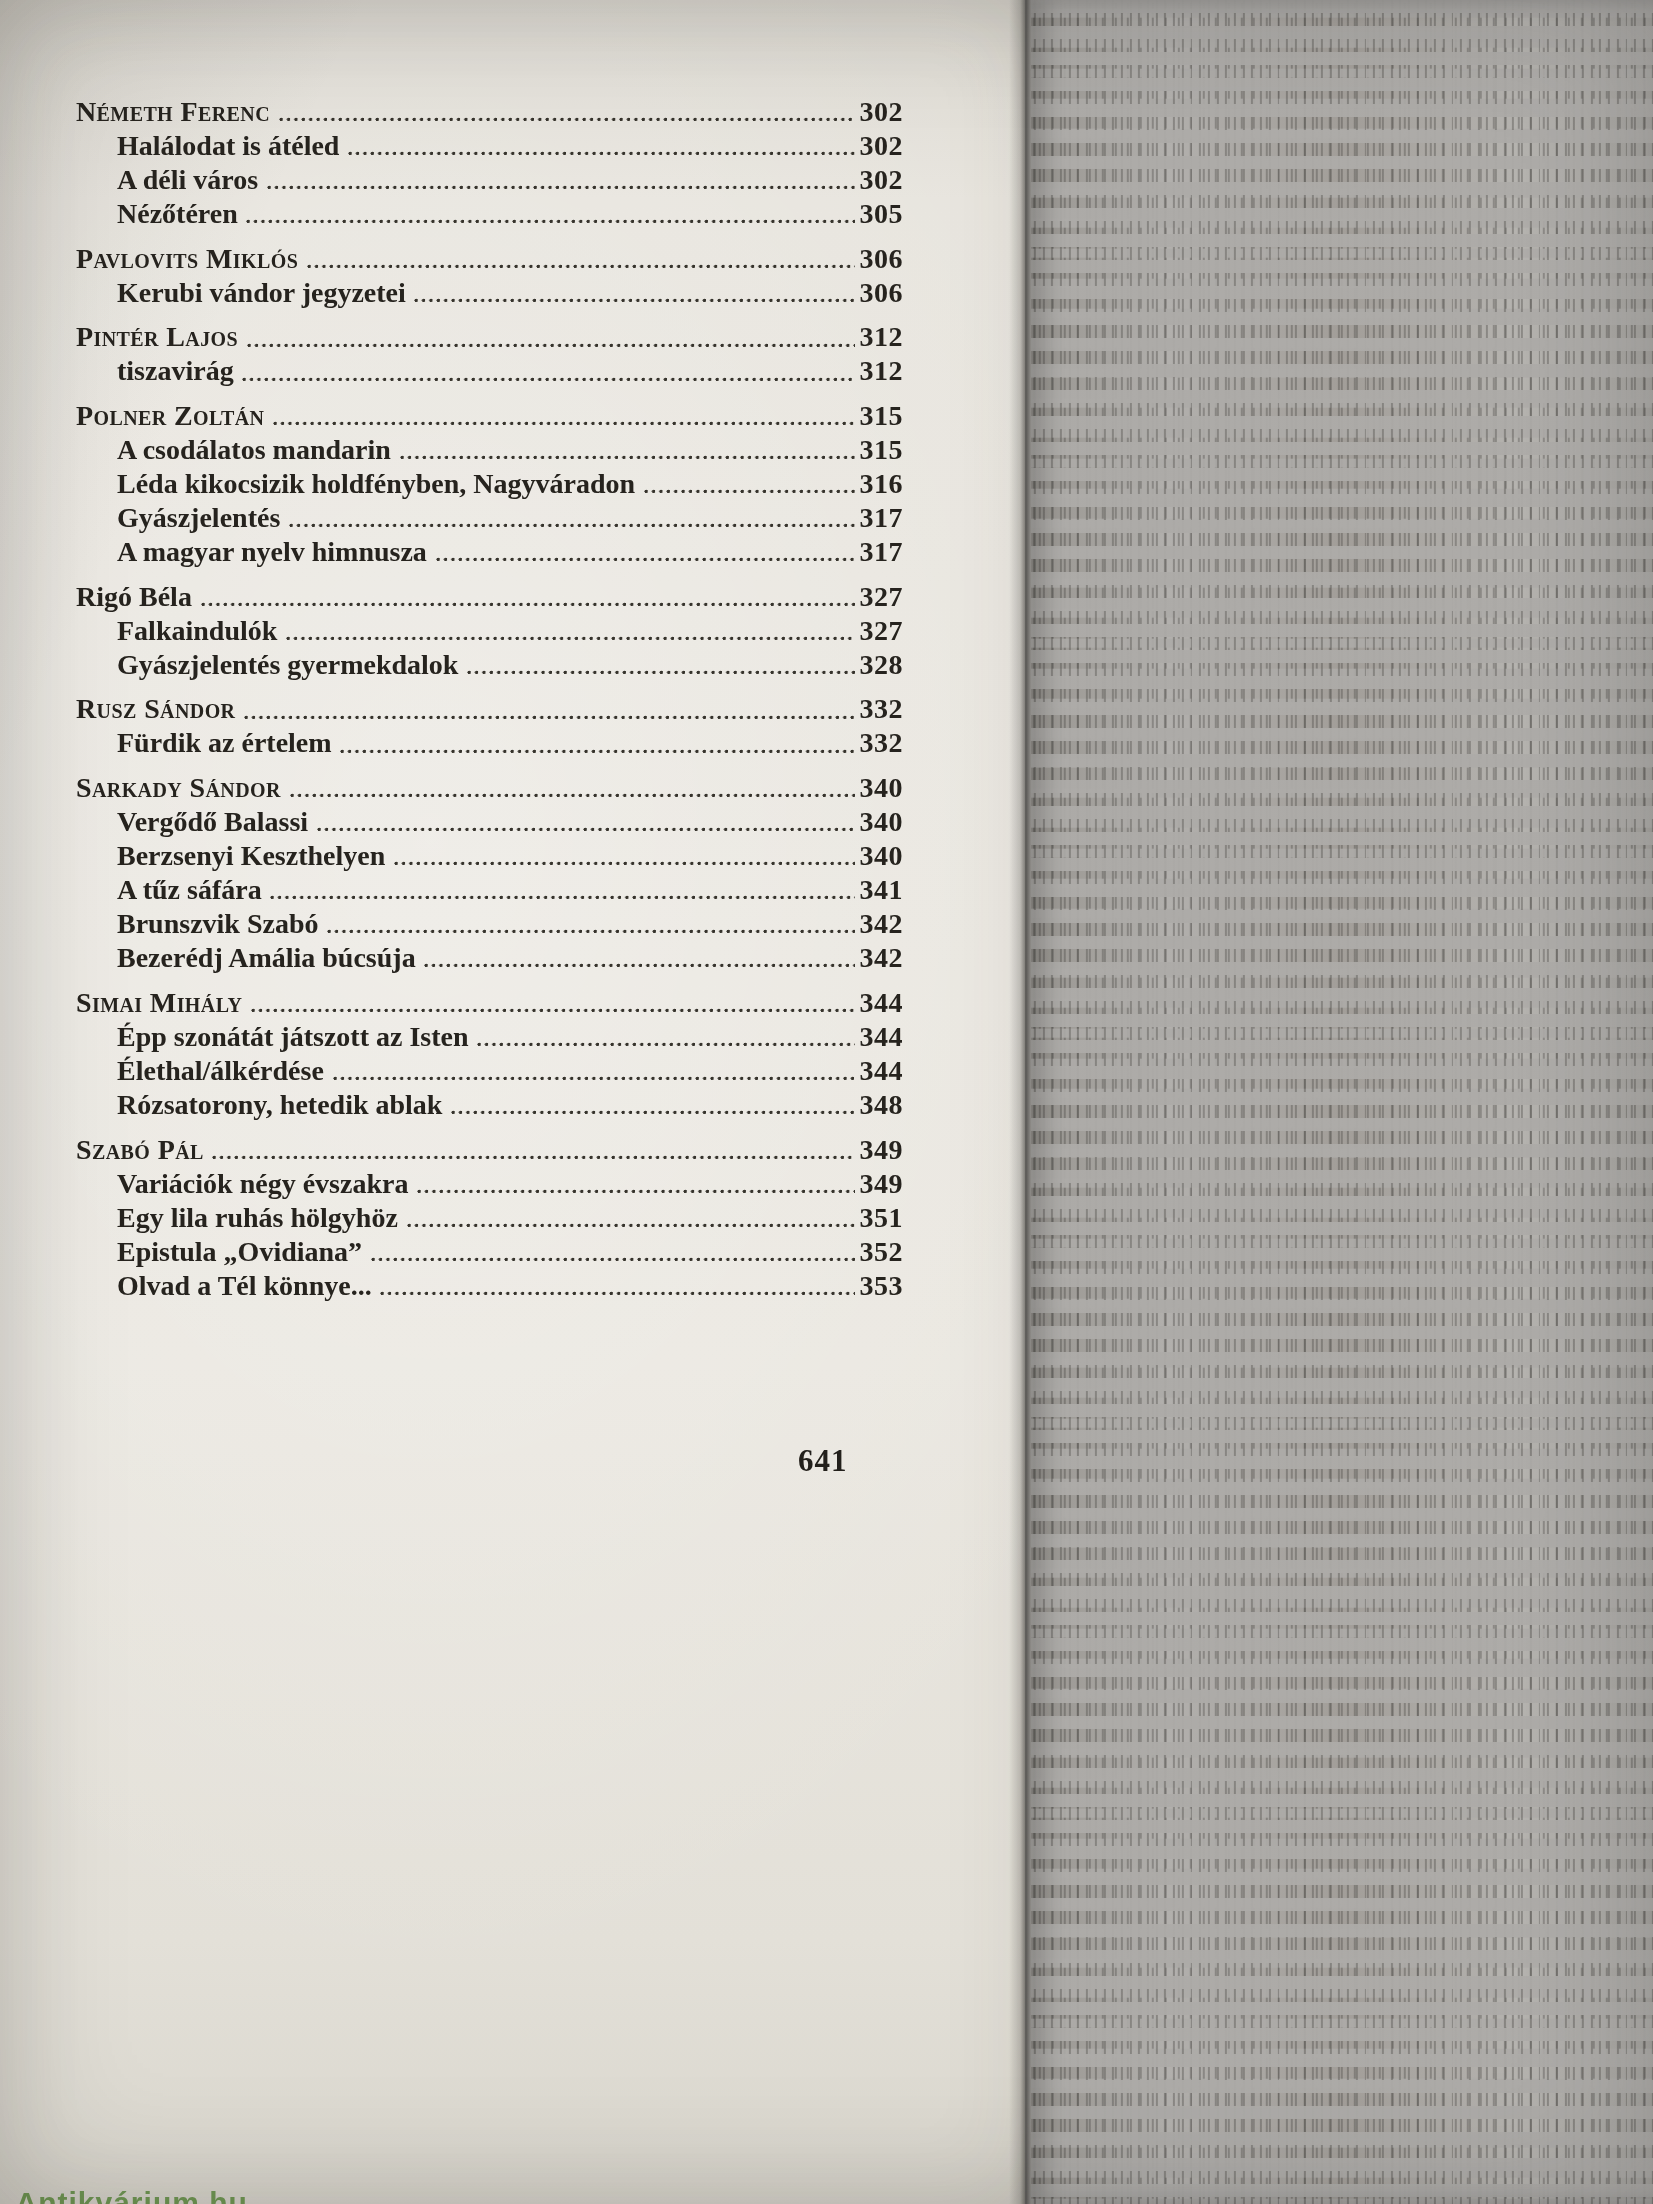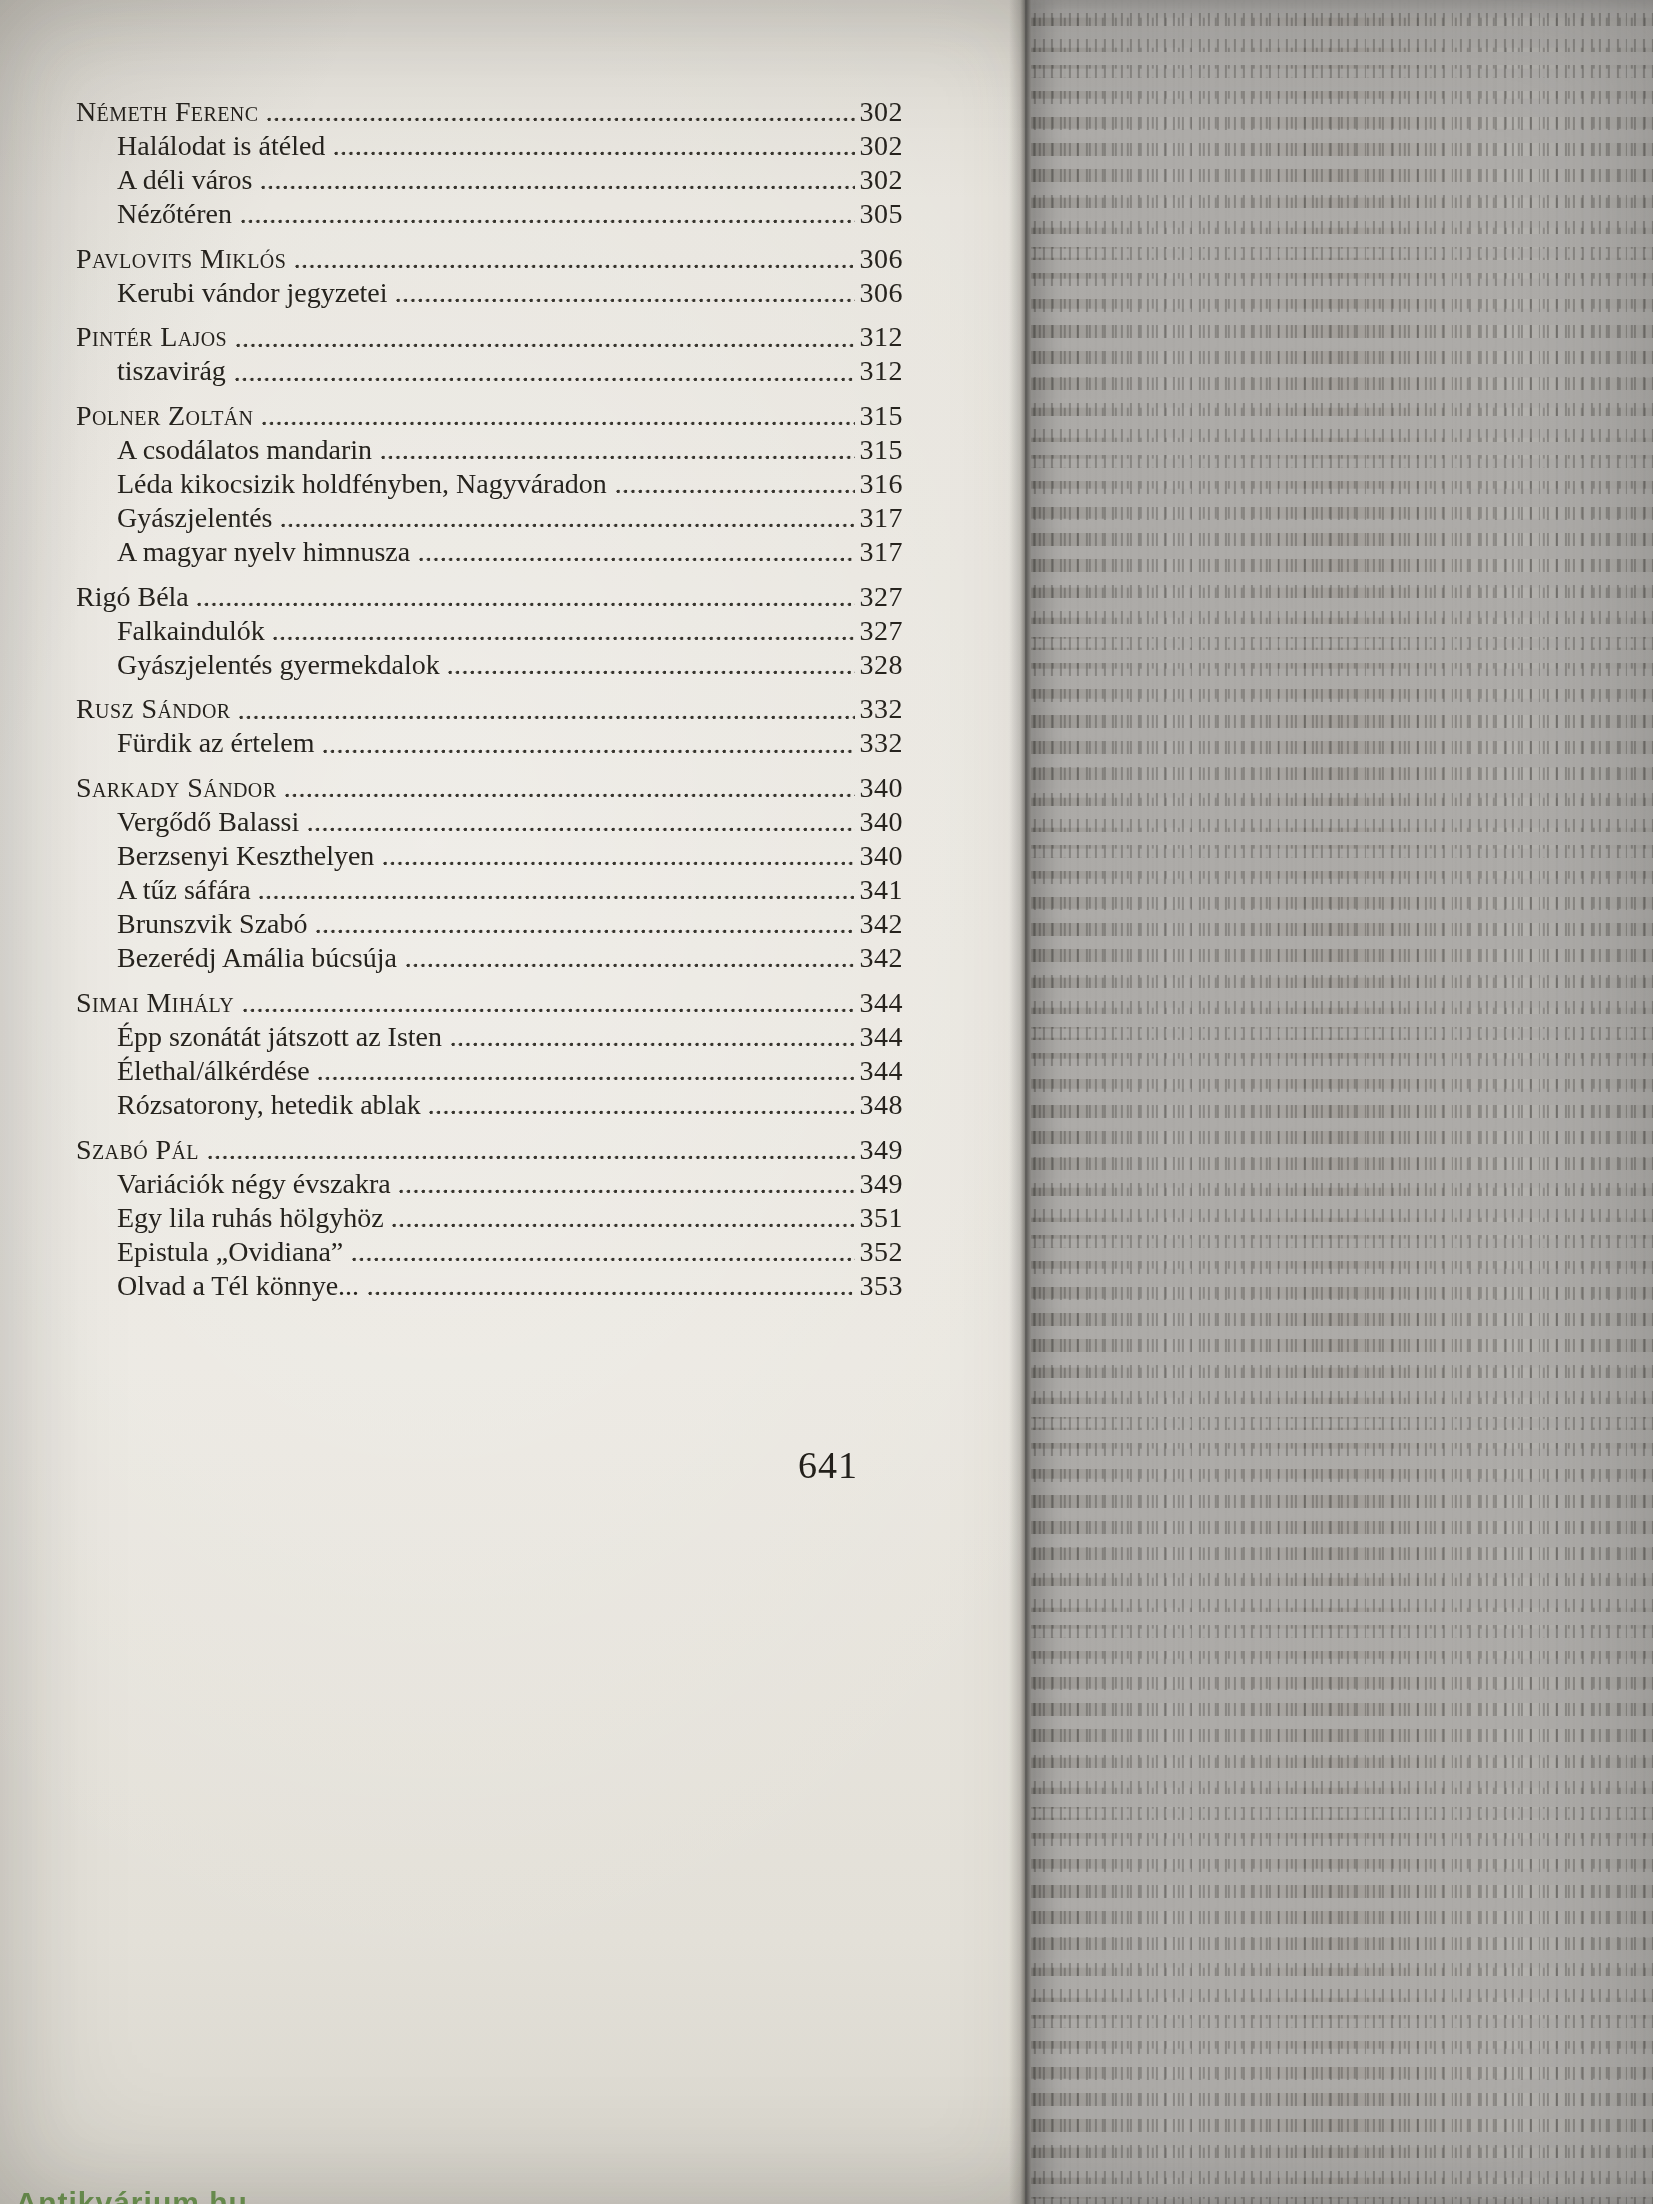--- a/index.html
+++ b/index.html
@@ -28,20 +28,21 @@
       linear-gradient(115deg, rgba(90,85,75,0.12), rgba(90,85,75,0) 18%),
       linear-gradient(180deg, #dcd9d1 0%, #e7e4dd 9%, #eae7e0 62%, #e3e0d8 88%, #d9d6cd 100%);
     box-shadow: inset 0 0 87px rgba(70,60,45,0.10);
   }
   
   .toc {
     position: absolute;
     left: 76px; right: 122px; top: 95px;
     font-size: 28px;
     line-height: 34px;
+    font-weight: bold;
   }
   .toc-section { margin-top: 10.7px; }
   .toc-section:first-child { margin-top: 0; }
   .toc-row { display: flex; align-items: baseline; }
   .toc-row.entry { padding-left: 41px; }
   .toc-row.sc .toc-title {
     font-variant: small-caps;
     letter-spacing: 0.4px;
   }
   .toc-title { white-space: nowrap; }
@@ -52,23 +53,24 @@
     margin: 0 4.9px 6.8px 8.7px;
     background-image: radial-gradient(circle at 2.1px 2.3px, #36332c 1.5px, rgba(0,0,0,0) 1.9px);
     background-size: 7.4px 4.9px;
     background-repeat: repeat-x;
   }
   .toc-page { white-space: nowrap; letter-spacing: 0.5px; }
   
   .page-number {
     position: absolute;
     left: 798px; top: 1443px;
-    font-size: 38px;
+    font-size: 31px;
     letter-spacing: 1px;
     color: #23201b;
+    font-weight: bold;
   }
   
   .watermark {
     position: absolute;
     left: 15.5px; bottom: -14.6px;
     font-family: "Liberation Sans", sans-serif;
     font-weight: bold;
     font-size: 30px;
     letter-spacing: 1px;
     color: #5d8a3e;

